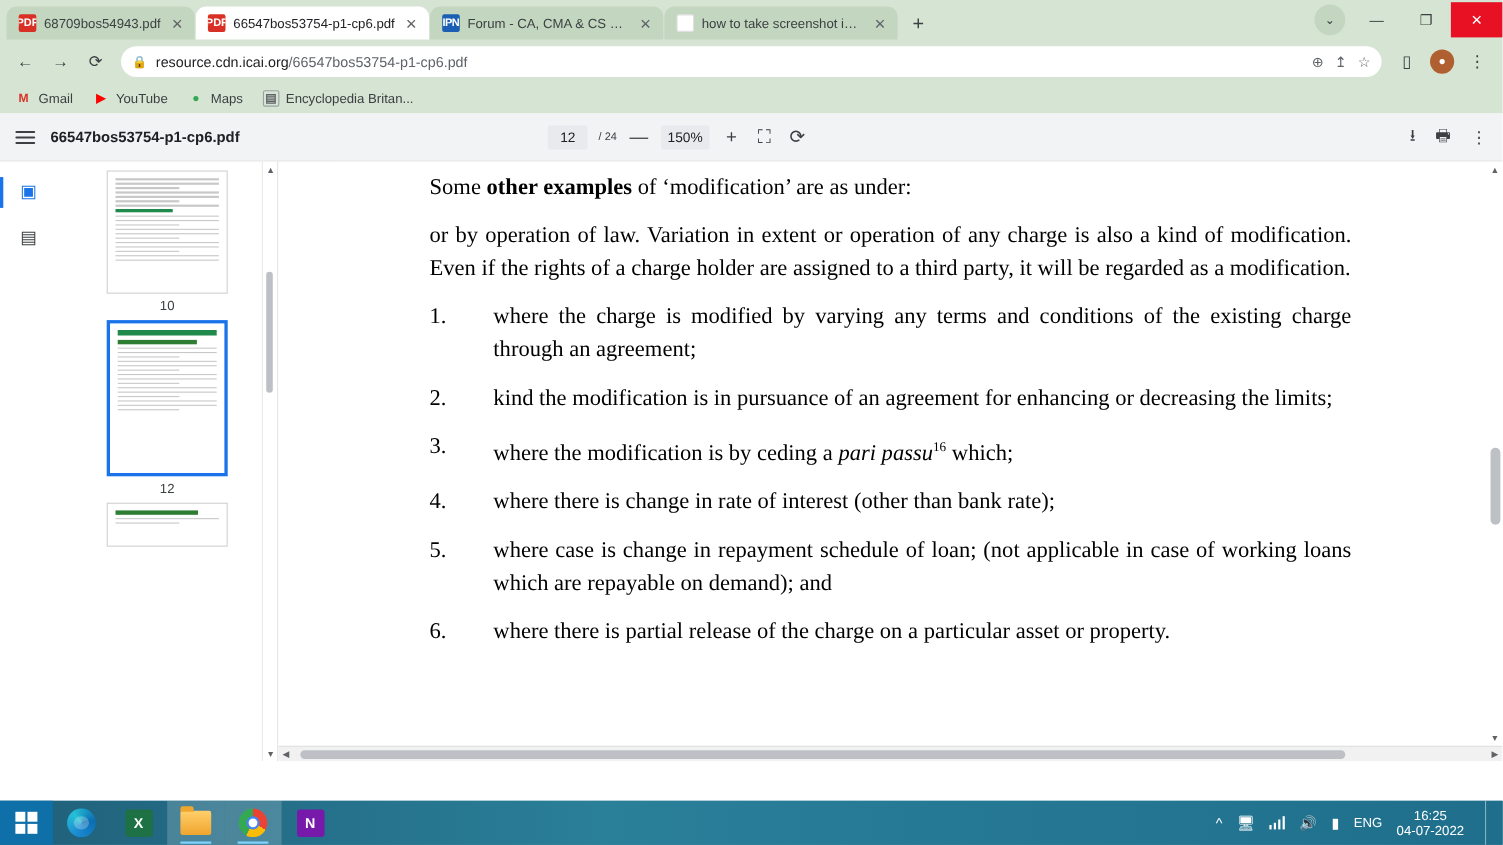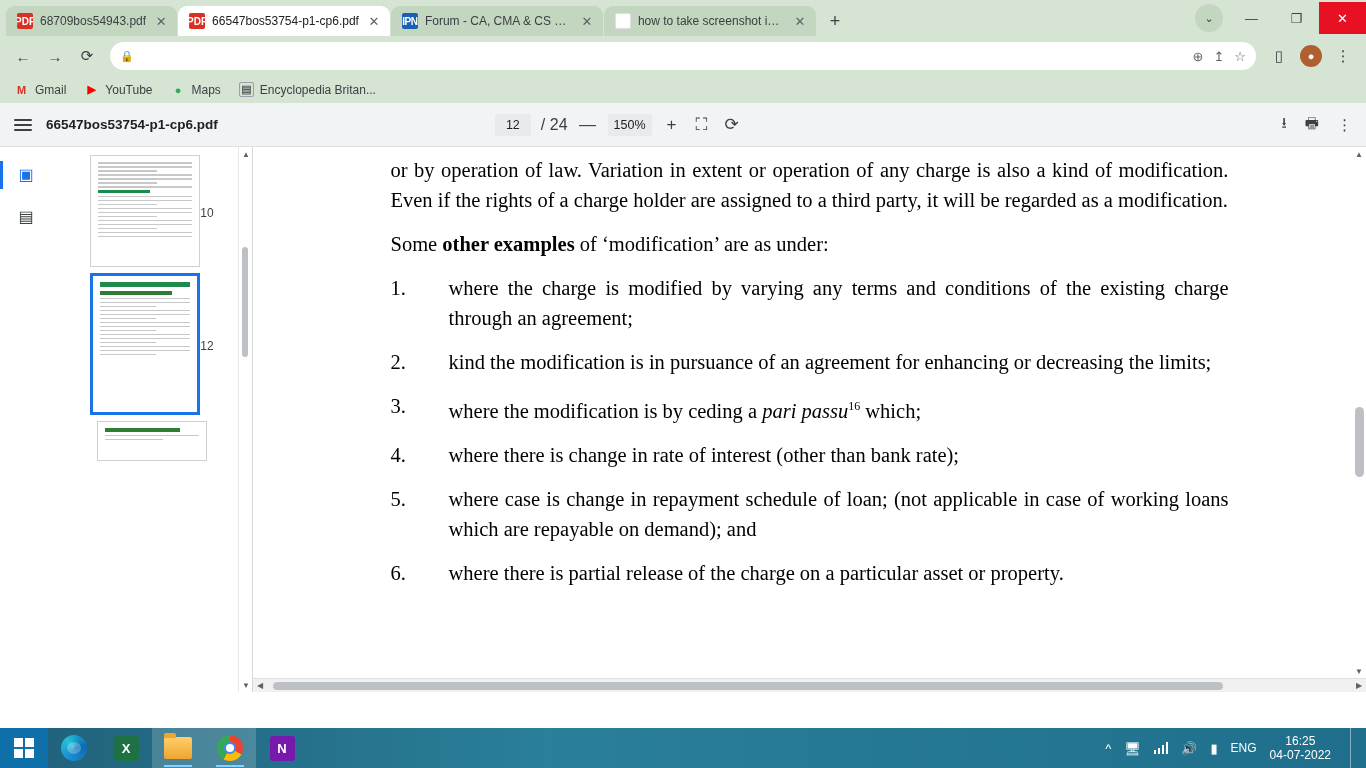--- a/index.html
+++ b/index.html
@@ -109,21 +109,21 @@
   }
   .hamburger { display:flex; flex-direction:column; gap:3px; width:18px; }
   .hamburger i { display:block; height:2px; background:#3c4043; border-radius:1px; }
   .pdfname { font-size:13.5px; font-weight:bold; color:#202124; }
   .pdfcenter { margin-left:auto; margin-right:auto; display:flex; align-items:center; gap:10px; }
   .pagebox {
     width:36px; height:22px; background:#e8eaed; border-radius:2px;
     display:flex; align-items:center; justify-content:center;
     font-size:12.5px; color:#202124;
   }
-  .pagetotal { font-size:16px; color:#3c4043; }
+  .pagetotal { font-size:10px; color:#3c4043; }
   .zbtn { font-size:17px; color:#3c4043; width:20px; text-align:center; }
   .zoomval {
     min-width:44px; height:22px; background:#e8eaed; border-radius:2px;
     display:flex; align-items:center; justify-content:center;
     font-size:12.5px; color:#202124;
   }
   .pdfright { margin-left:auto; display:flex; align-items:center; gap:18px; }
   .pdfright span { font-size:15px; color:#3c4043; }
 
   .viewer { display:flex; height:545px; background:#fff; position:relative; }
@@ -142,21 +142,21 @@
   .rail-accent {
     position:absolute; left:0; top:14px; width:3px; height:28px; background:#1a73e8;
   }
 
   
   .thumbs {
     width:200px; flex:0 0 200px; position:relative;
     display:flex; flex-direction:column; align-items:center;
     padding-top:8px; overflow:hidden; background:#fff;
   }
-  .thumb-wrap { display:flex; flex-direction:row; align-items:center; margin-bottom:6px; }
+  .thumb-wrap { display:flex; flex-direction:column; align-items:center; margin-bottom:6px; }
   .thumb {
     width:110px; background:#fff; border:1px solid #d0d0d0;
     position:relative; overflow:hidden;
   }
   .thumb.sel { border:3px solid #1a73e8; }
   .thumb-label { font-size:12px; color:#3c4043; margin-top:4px; }
   .tlines { padding:6px 7px; }
   .tlines i {
     display:block; height:1.5px; background:#c8c8c8; margin-bottom:2.5px;
   }
@@ -328,20 +328,21 @@
     </div>
   </div>
 
   <div class="toolbar">
     <div class="tbtn">←</div>
     <div class="tbtn">→</div>
     <div class="tbtn">⟳</div>
 
     <div class="omnibox">
       <span class="lock">🔒</span>
+      <span class="url"><span>resource.cdn.icai.org</span><span class="dim">/66547bos53754-p1-cp6.pdf</span></span>
       <span class="omni-icons">
         <span>⊕</span>
         <span>↥</span>
         <span>☆</span>
       </span>
     </div>
 
     <div class="tbtn">▯</div>
     <div class="tbtn">
         <span class="avatar">●</span>
@@ -470,23 +471,23 @@
       <div class="tr-up">▲</div>
       <div class="thumb-scroll"></div>
       <div class="tr-down">▼</div>
     </div>
   </div>
 
   <div class="vdivider"></div>
 
   <div class="docarea">
     <div class="page">
+      <p class="ptext"><span>Some </span><b>other examples</b><span> of ‘modification’ are as under:</span></p>
+
       <p class="ptext">or by operation of law. Variation in extent or operation of any charge is also a kind of modification. Even if the rights of a charge holder are assigned to a third party, it will be regarded as a modification.</p>
-
-      <p class="ptext"><span>Some </span><b>other examples</b><span> of ‘modification’ are as under:</span></p>
 
       <ol class="plist">
         <li>
           <span class="num">1.</span>
           <span class="body">where the charge is modified by varying any terms and conditions of the existing charge through an agreement;</span>
         </li>
         <li>
           <span class="num">2.</span>
           <span class="body">kind the modification is in pursuance of an agreement for enhancing or decreasing the limits;</span>
         </li>

